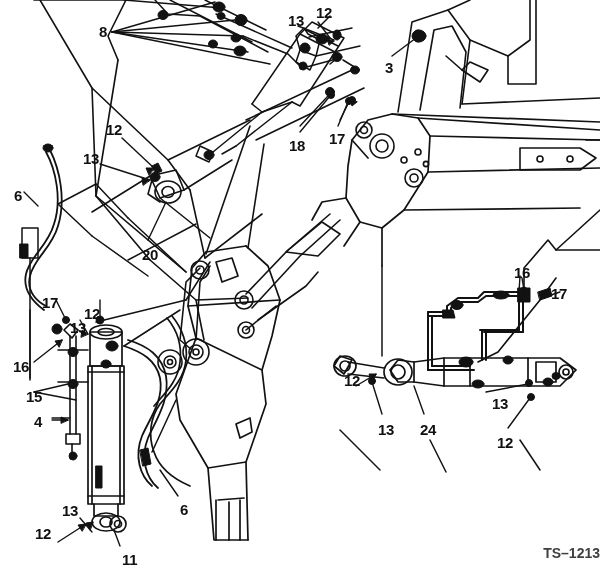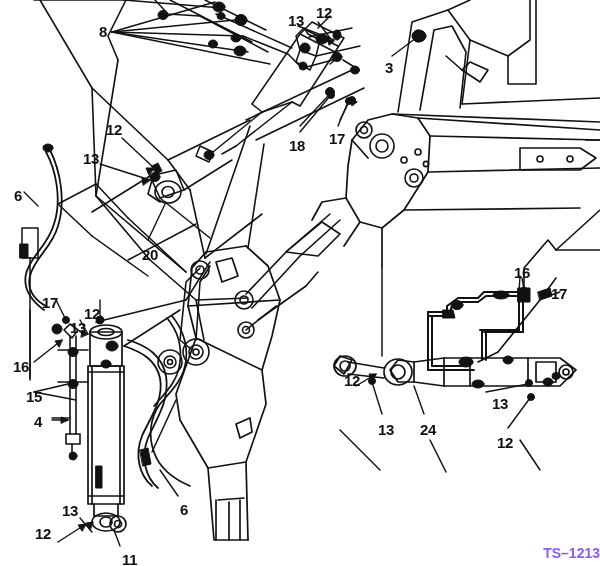--- a/index.html
+++ b/index.html
@@ -18,21 +18,21 @@
         #f3c33a 0%, #efbe33 26%, #f0c85a 40%,
         rgba(243,205,96,0.80) 55%, rgba(247,221,140,0.45) 70%,
         rgba(252,243,206,0.18) 84%, rgba(255,255,255,0) 100%);}
   .hl-num{position:absolute;left:0;top:0;width:40px;height:40px;
      display:flex;align-items:center;justify-content:center;
      font-family:"Liberation Sans", sans-serif;font-weight:bold;
      font-size:15px;color:#2a1e06;letter-spacing:-0.5px;}
 
   .drawno{position:absolute;right:0px;bottom:5px;
      font-family:"Liberation Sans", sans-serif;font-weight:bold;
-     font-size:14px;color:#8b5cf6;letter-spacing:0px;white-space:nowrap;}
+     font-size:14px;color:#404040;letter-spacing:0px;white-space:nowrap;}
 </style>
 </head>
 <body>
 
 <div id="stage">
 
   <svg id="art" viewBox="0 0 600 566" xmlns="http://www.w3.org/2000/svg">
     <rect x="0" y="0" width="600" height="566" fill="#ffffff"></rect>
 
     <g fill="none" stroke="#121212" stroke-linecap="round" stroke-linejoin="round">

